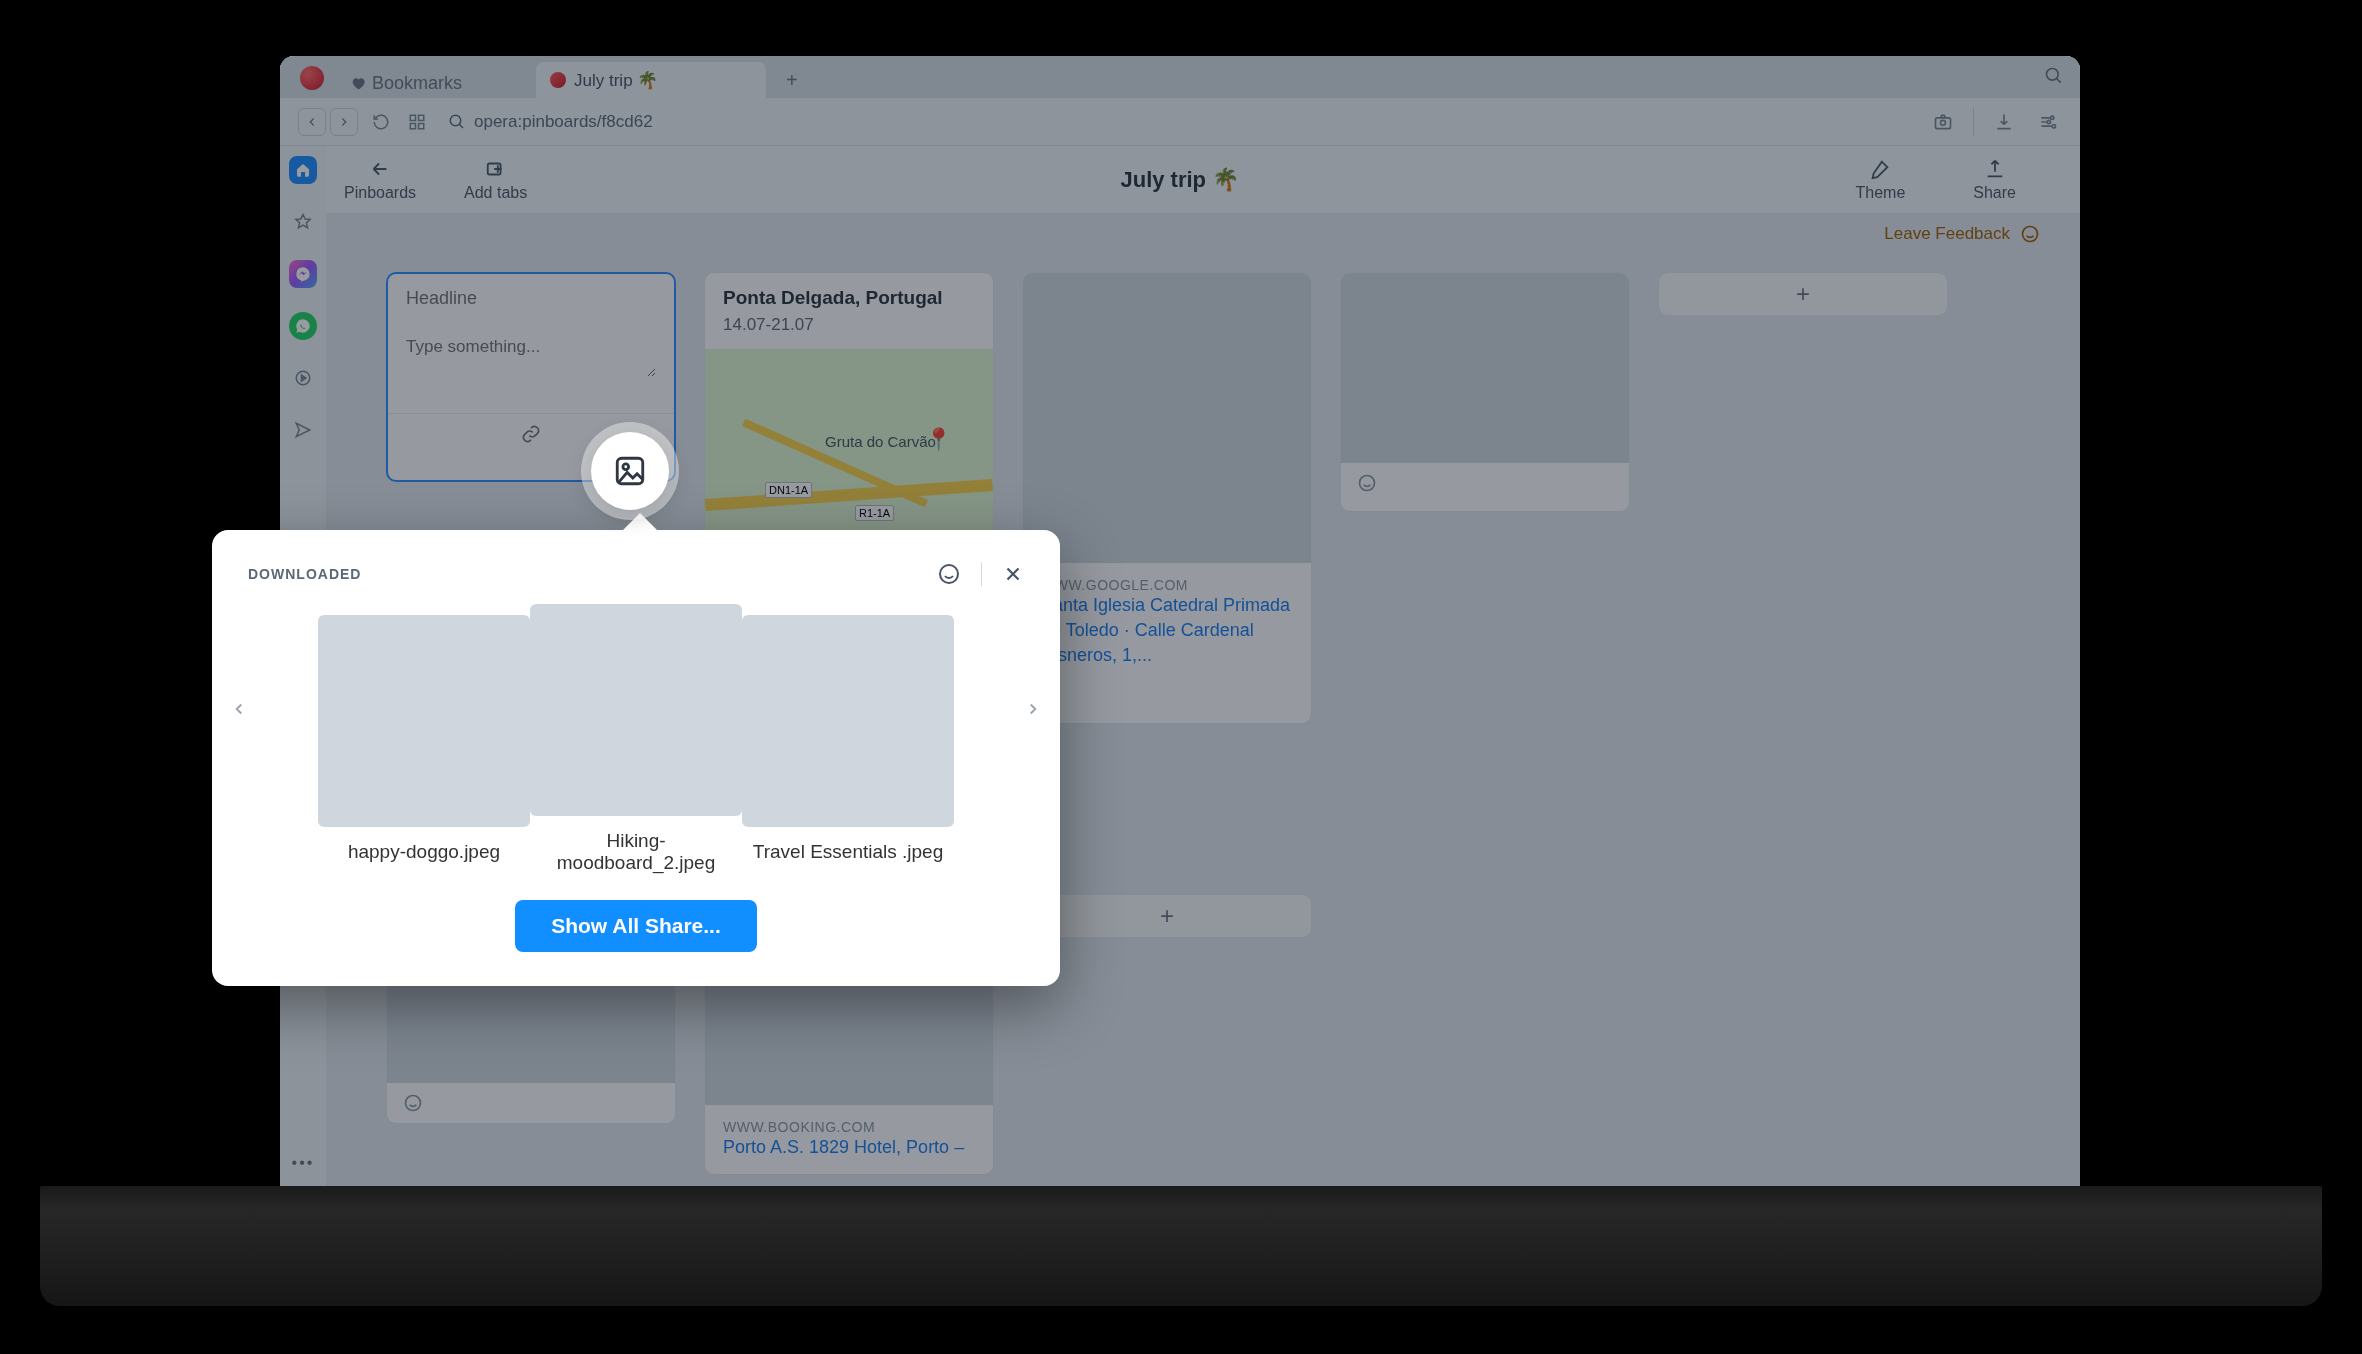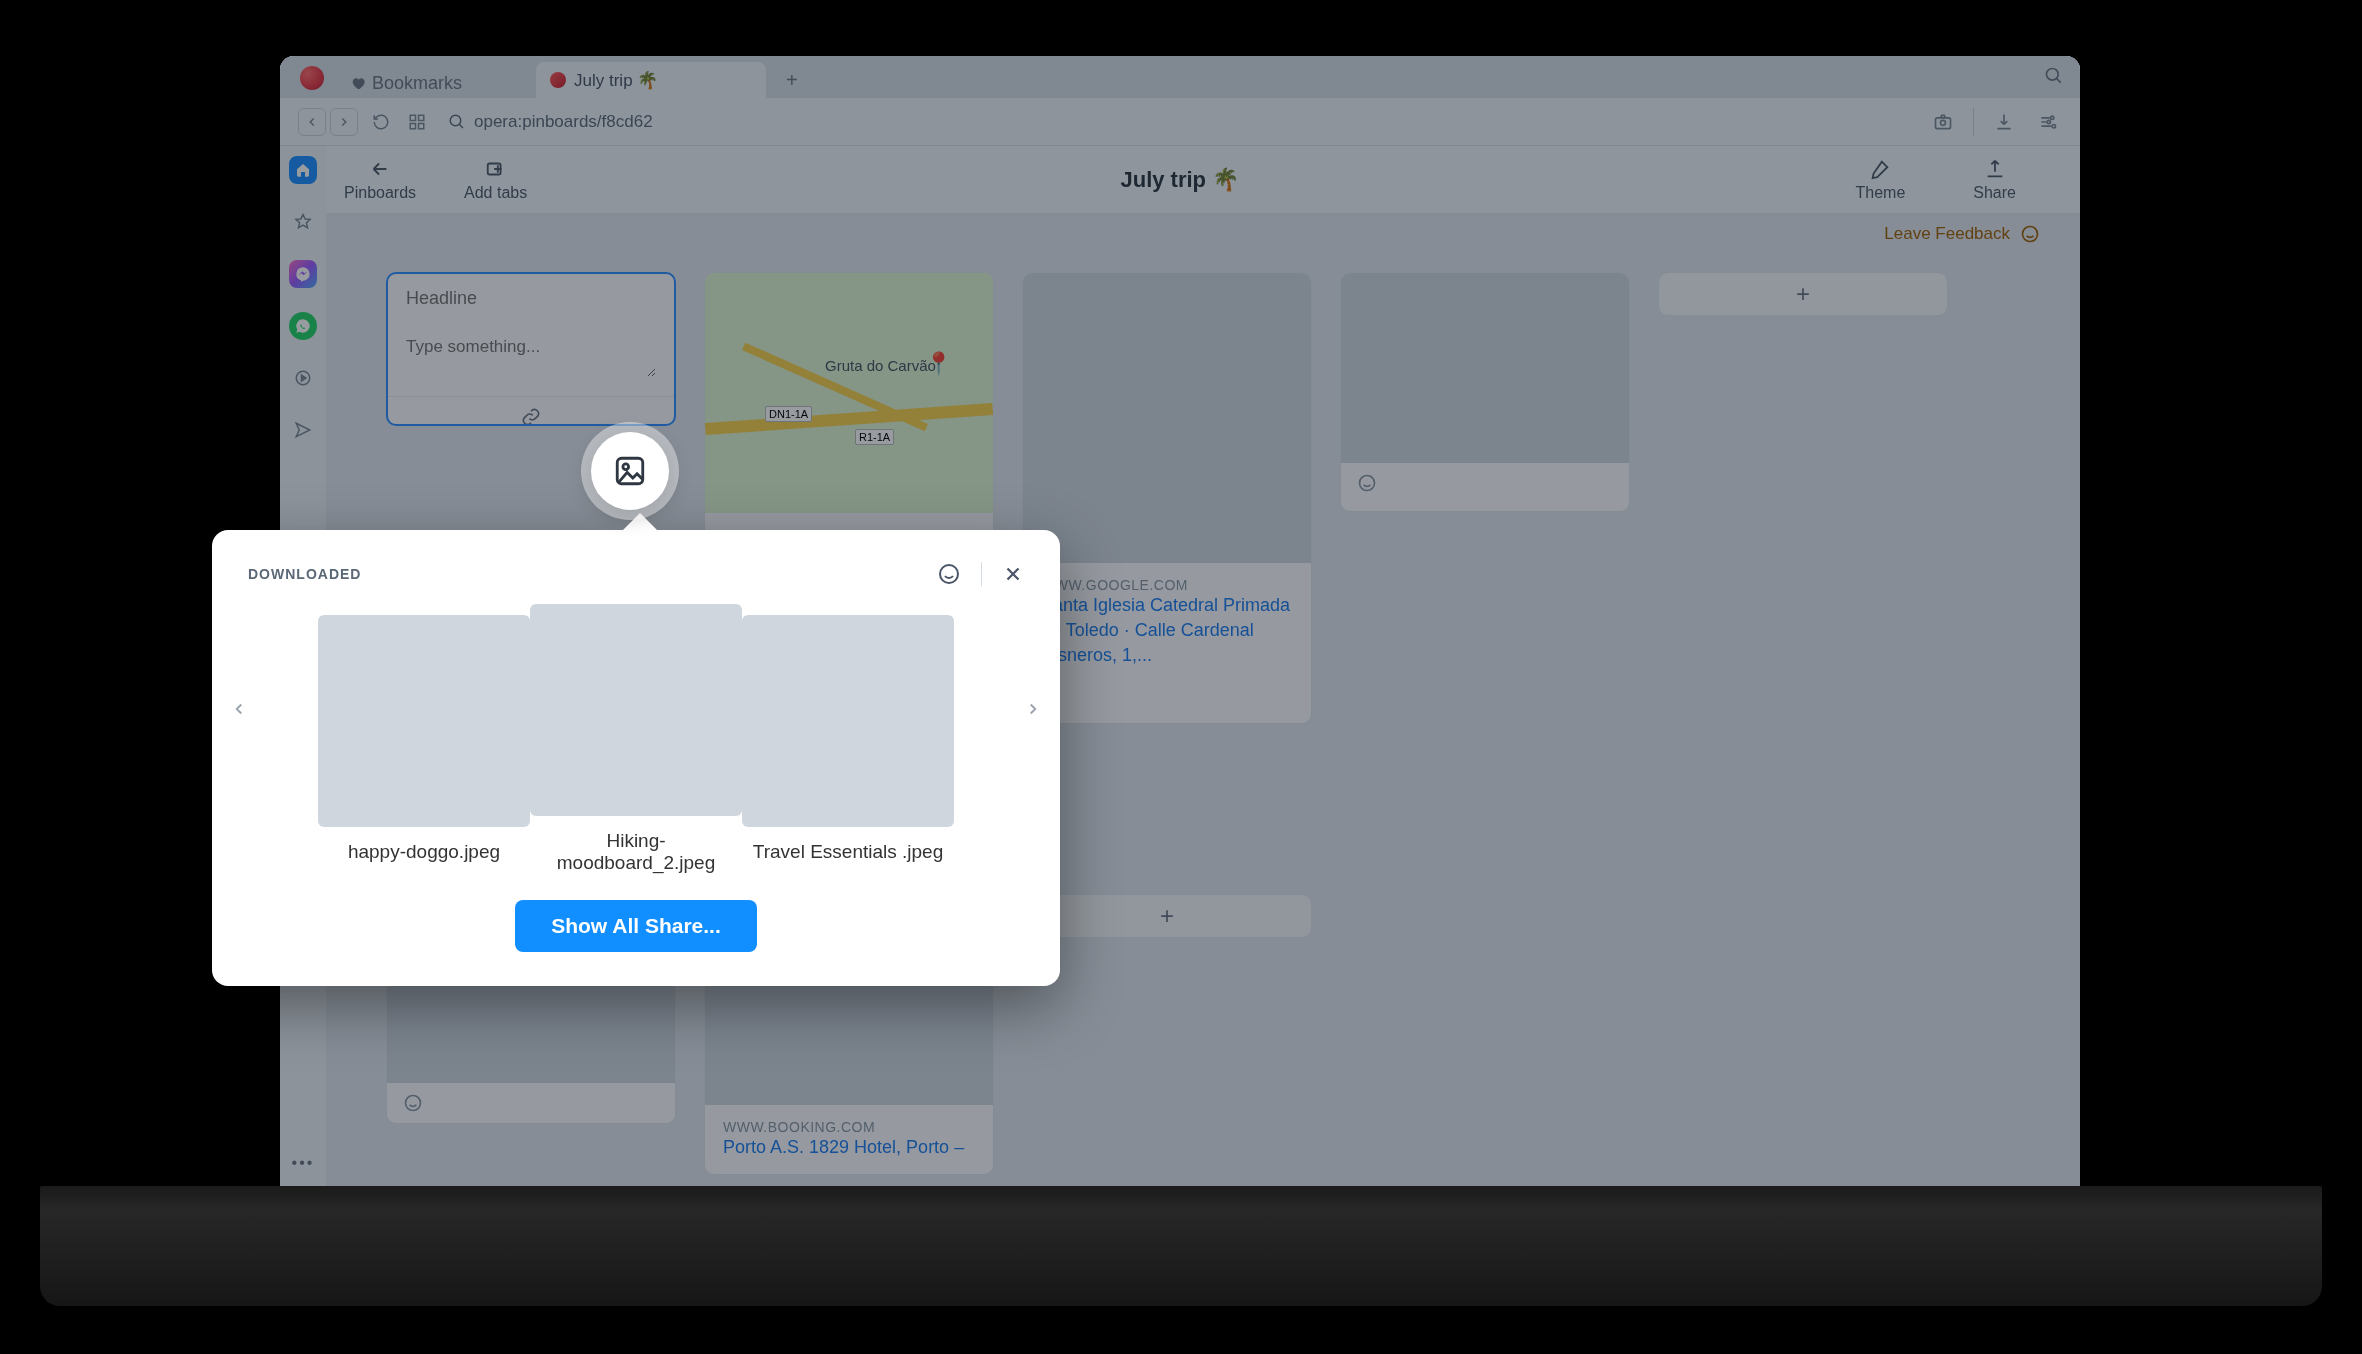--- a/index.html
+++ b/index.html
@@ -387,35 +387,39 @@
         <svg width="18" height="18" viewBox="0 0 24 24" fill="none" stroke="currentColor" stroke-width="2">
           <path d="M3 3 21 12 3 21l4-9z"></path>
         </svg>
       </span>
     <span class="dots">•••</span>
   </div>
 
   <div class="content">
     <div class="row">
 
-      <div class="card note" style="height:154px;">
+      <div class="card note" style="height:210px;">
         <div class="pad">
           <input class="headline" placeholder="Headline" style="">
         </div>
         <div class="pad note-body">
           <textarea placeholder="Type something..." style=""></textarea>
         </div>
         <div class="link-row">
           <svg width="20" height="20" viewBox="0 0 24 24" fill="none" stroke="#6b7684" stroke-width="2">
               <path d="M10 14a5 5 0 0 0 7 0l3-3a5 5 0 0 0-7-7l-1 1M14 10a5 5 0 0 0-7 0l-3 3a5 5 0 0 0 7 7l1-1"></path>
             </svg>
         </div>
       </div>
 
       <div class="card">
+        <div class="pad">
+          <div style="font-weight:600;color:#2e3742;font-size:19px;">Ponta Delgada, Portugal</div>
+          <div style="color:#5e6b7a;font-size:17px;margin-top:6px;">14.07-21.07</div>
+        </div>
         <div class="map-body">
           <div class="road" style="left:0;right:0;top:140px;transform:rotate(-4deg);"></div>
           <div class="road" style="left:30px;width:200px;top:110px;transform:rotate(24deg);height:8px;"></div>
           <span class="pin" style="left:220px;top:78px;">📍</span>
           <span class="map-label" style="left:120px;top:84px;">Gruta do Carvão</span>
           <span class="map-dn" style="left:60px;top:133px;">DN1-1A</span>
           <span class="map-dn" style="left:150px;top:156px;">R1-1A</span>
         </div>
       </div>
 

